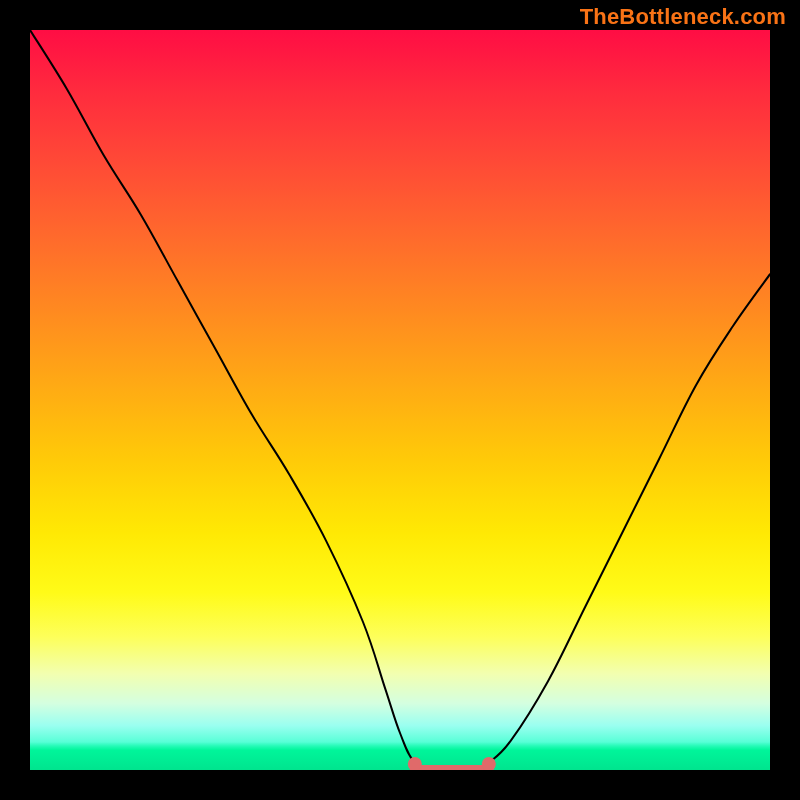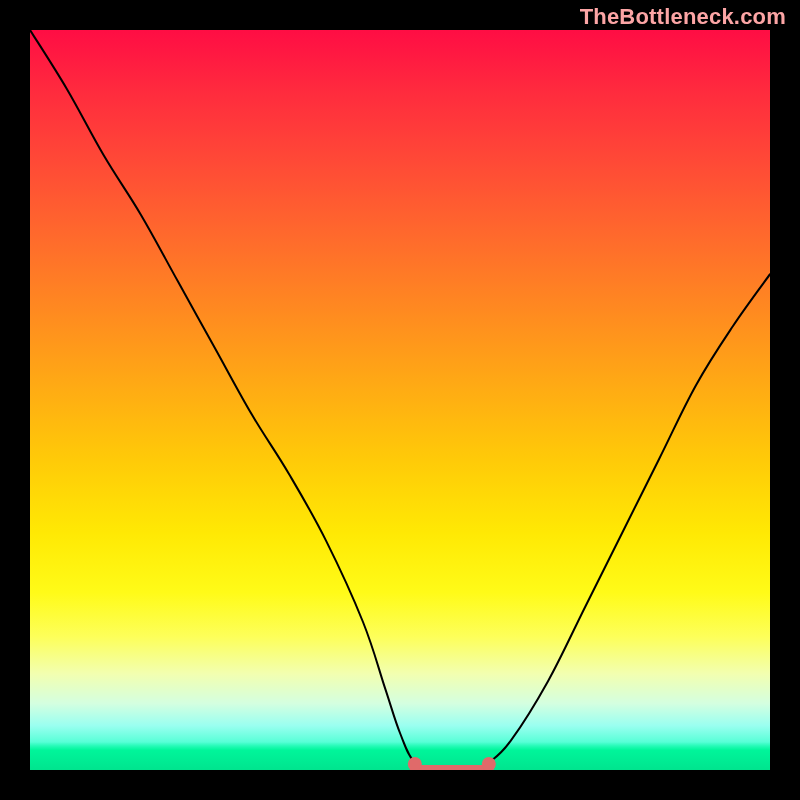--- a/index.html
+++ b/index.html
@@ -68,21 +68,21 @@
   .flat-dot {
     fill: #e06a6a;
   }
   .watermark {
     position: absolute;
     top: 4px;
     right: 14px;
     font-family: Arial, Helvetica, sans-serif;
     font-size: 22px;
     font-weight: 600;
-    color: #fca5a5;
+    color: #f97316;
     letter-spacing: 0.2px;
     user-select: none;
   }
 </style>
 </head>
 <body>
 
 <div class="frame">
 
   <div class="plot-area">

